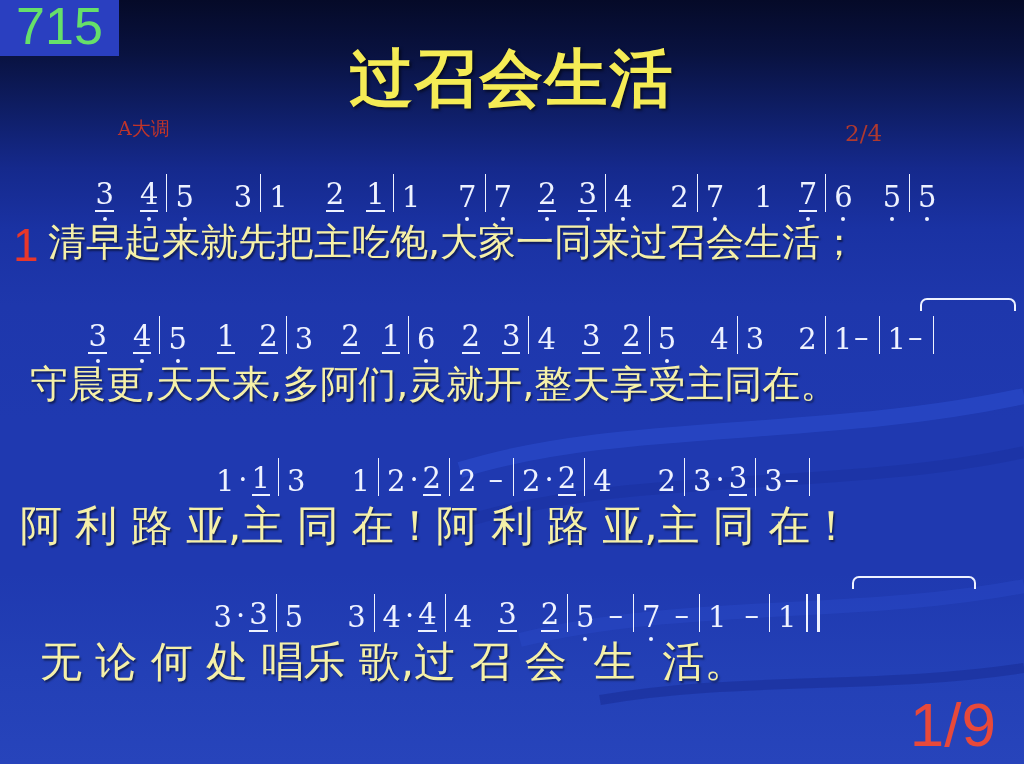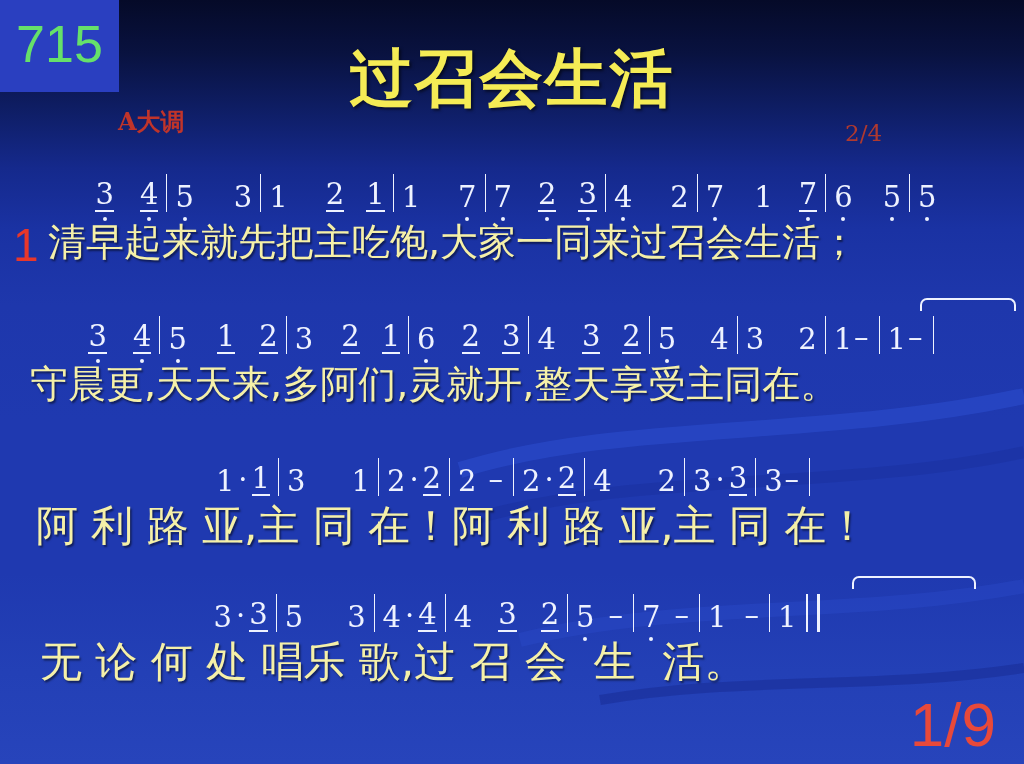--- a/index.html
+++ b/index.html
@@ -30,21 +30,21 @@
   
   .swoosh {
     position: absolute;
     pointer-events: none;
   }
   .num-box {
     position: absolute;
     left: 0px;
     top: 0px;
     width: 119px;
-    height: 92px;
+    height: 56px;
     background: #2a3fc0;
     display: flex;
     align-items: center;
     justify-content: center;
   }
   .num-box .num {
     color: #66e06a;
     font-size: 52px;
     font-family: "Liberation Sans", sans-serif;
     line-height: 1;
@@ -60,25 +60,24 @@
     color: #f5ec55;
     font-size: 63px;
     font-weight: bold;
     font-family: "DejaVu Sans", sans-serif;
     letter-spacing: 2px;
     text-shadow: 2px 2px 3px rgba(0,0,0,0.55);
   }
   .key-sig {
     position: absolute;
     left: 118px;
-    top: 106px;
+    top: 116px;
     color: #c0342a;
-    font-size: 24px;
+    font-size: 19px;
     font-family: "DejaVu Serif", serif;
-    font-weight: bold;
   }
   .time-sig {
     position: absolute;
     left: 845px;
     top: 120px;
     color: #b0392f;
     font-size: 23px;
     font-family: "DejaVu Serif", serif;
   }
   .verse-num {
@@ -294,21 +293,21 @@
       <span class="note">4</span><span class="sp" style="width:46px"></span>
       <span class="note">2</span>
       <span class="barline"></span>
       <span class="note">3</span>
       <span class="aug-dot">·</span>
       <span class="note u1">3</span>
       <span class="barline"></span>
       <span class="note">3</span><span class="dash">–</span>
       <span class="barline"></span>
     </div>
-    <div class="lyrics-row" style="padding-left:36px; font-size:42px;">阿 利 路 亚,主 同 在！阿 利 路 亚,主 同 在！</div>
+    <div class="lyrics-row" style="padding-left:20px; font-size:42px;">阿 利 路 亚,主 同 在！阿 利 路 亚,主 同 在！</div>
   </div>
 
   <div class="system" style="top:578px;">
     <div class="notes-row" style="padding-left:10px; position:relative;">
       <span class="note">3</span>
       <span class="aug-dot">·</span>
       <span class="note u1">3</span>
       <span class="barline"></span>
       <span class="note">5</span><span class="sp" style="width:44px"></span>
       <span class="note">3</span>

